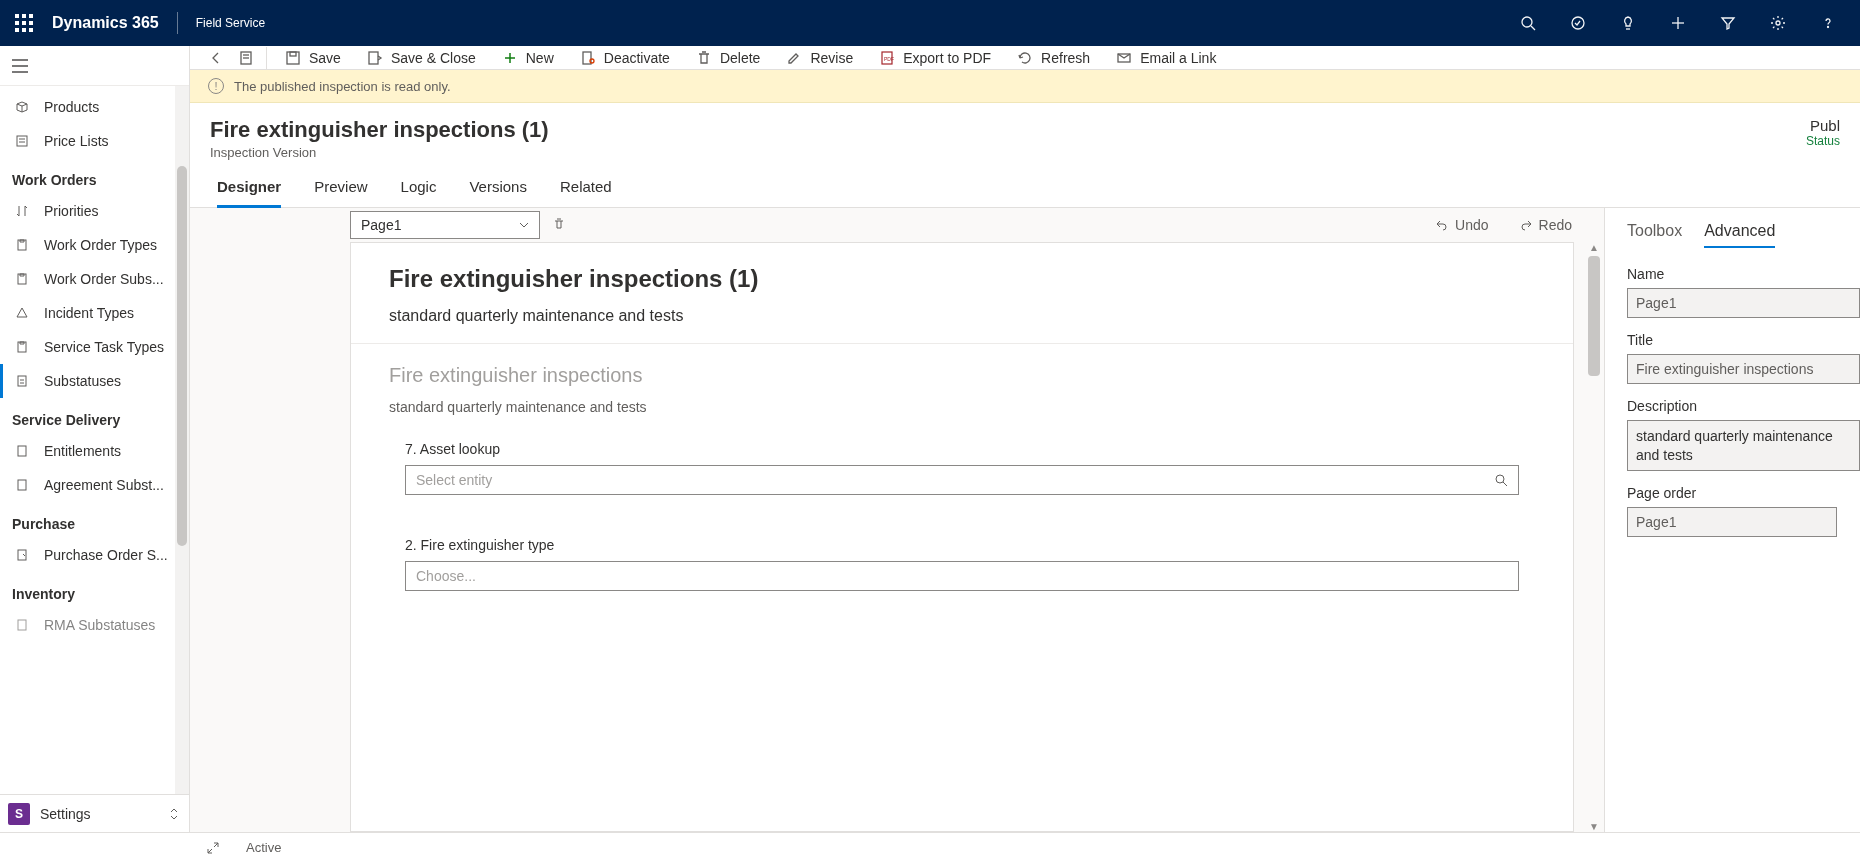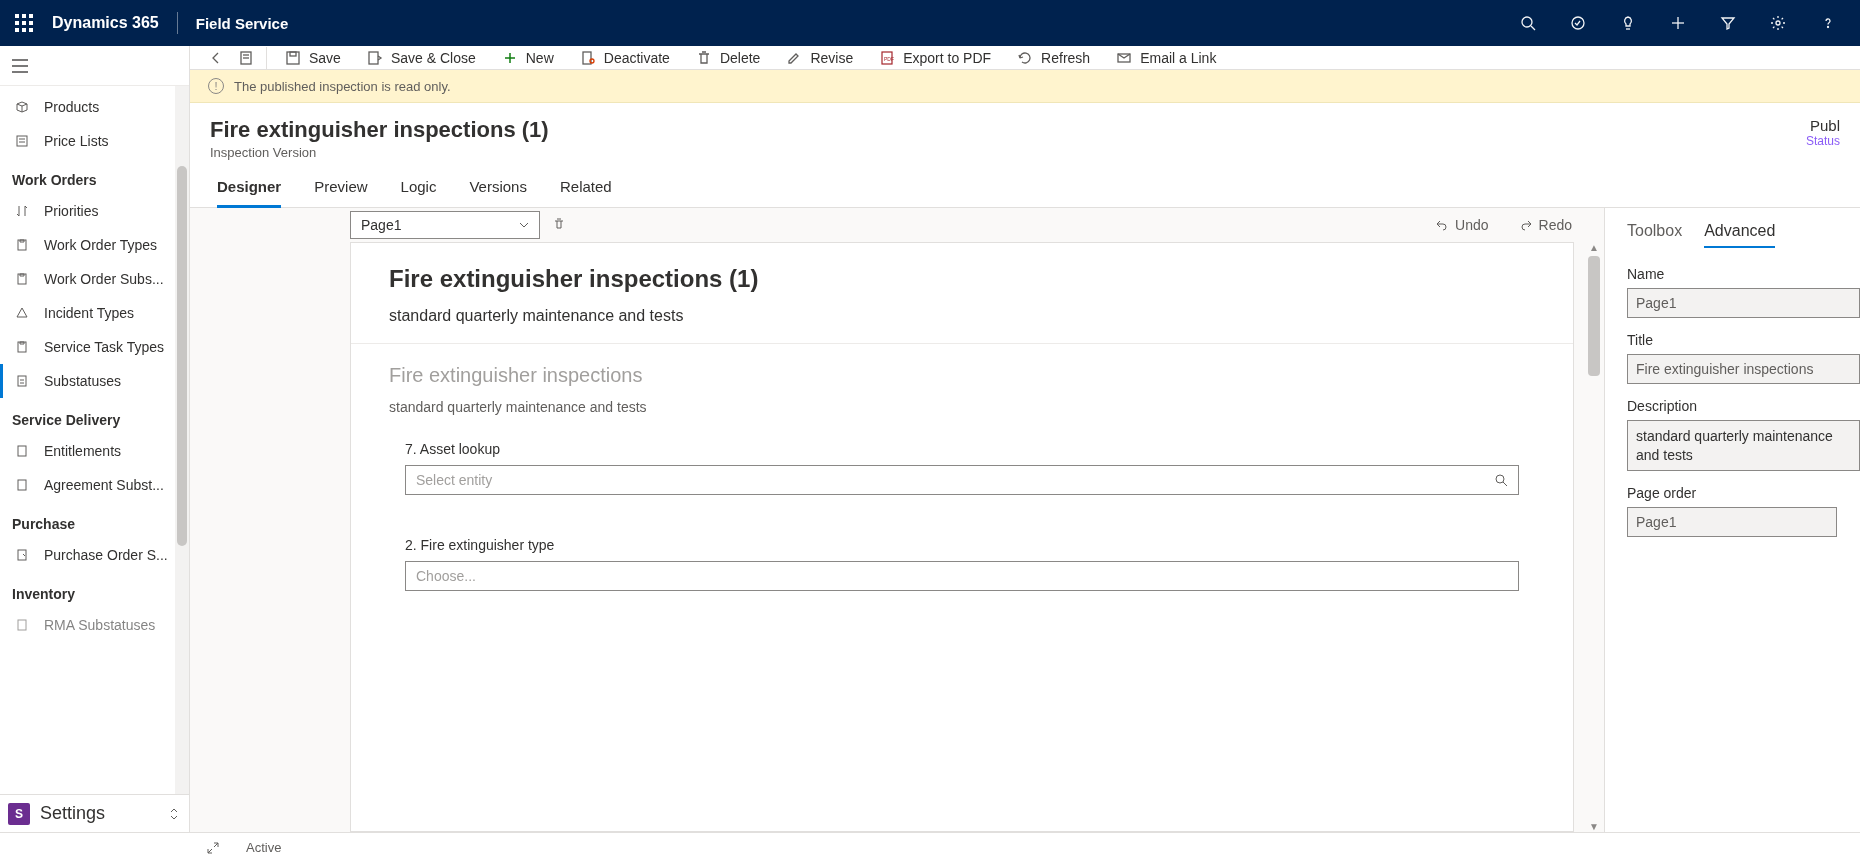--- a/index.html
+++ b/index.html
@@ -4,21 +4,21 @@
 <style>
 * { margin:0; padding:0; box-sizing:border-box; font-family:"Segoe UI",Arial,sans-serif; }
 body { width:1860px; height:862px; overflow:hidden; background:#fff; color:#323130; font-size:14px; }
 
 .topbar { height:46px; background:#00224e; color:#fff; display:flex; align-items:center; padding:0 8px; }
 .waffle { width:32px; height:32px; display:flex; align-items:center; justify-content:center; cursor:pointer; }
 .waffle-dots { display:grid; grid-template-columns:repeat(3,4px); grid-template-rows:repeat(3,4px); gap:3px; }
 .waffle-dots span { width:4px; height:4px; background:#fff; }
 .brand { font-size:16px; font-weight:600; margin-left:12px; }
 .vsep { width:1px; height:22px; background:rgba(255,255,255,0.4); margin:0 18px; }
-.app-name { font-size:15px;font-weight:bold; }
+.app-name { font-size:12px; }
 .topbar-spacer { flex:1; }
 .topbar-icons { display:flex; gap:30px; margin-right:14px; }
 .topbar-icons .ticon { width:20px; height:20px; cursor:pointer; opacity:0.95; display:flex; align-items:center; justify-content:center; }
 
 .layout { display:flex; height:calc(100% - 46px - 30px); }
 
 .sidebar { width:190px; border-right:1px solid #e1dfdd; background:#fff; position:relative; display:flex; flex-direction:column; }
 .sb-ham { height:40px; display:flex; align-items:center; padding-left:12px; border-bottom:1px solid #edebe9; }
 .sb-ham svg { cursor:pointer; }
 .sb-scroll { flex:1; overflow:hidden; position:relative; padding-top:4px; }
@@ -26,38 +26,38 @@
 .sb-item.active { background:#fff; border-left:3px solid #0078d4; padding-left:11px; font-weight:400; }
 .sb-item .sb-icon { width:16px; height:16px; flex-shrink:0; display:flex; align-items:center; justify-content:center; color:#605e5c; }
 .sb-group { padding:14px 0 6px 12px; font-weight:600; font-size:14px; color:#323130; }
 .sb-caret { position:absolute; right:-6px; width:12px; font-size:10px; color:#605e5c; cursor:pointer; }
 .sb-caret.top { top:0; }
 .sb-caret.bot { bottom:0; }
 .sb-vscroll { position:absolute; right:0; top:0; bottom:0; width:14px; background:#f3f2f1; }
 .sb-vscroll .thumb { position:absolute; left:2px; right:2px; top:80px; height:380px; background:#c8c6c4; border-radius:5px; }
 .sb-bottom { height:38px; border-top:1px solid #e1dfdd; display:flex; align-items:center; padding:0 10px 0 8px; gap:10px; cursor:pointer; }
 .sb-badge { width:22px; height:22px; background:#6b2d90; color:#fff; display:flex; align-items:center; justify-content:center; font-size:12px; font-weight:600; border-radius:2px; }
-.sb-settings { flex:1; font-size:18px; color:#323130; }
+.sb-settings { flex:1; font-size:14px; color:#323130; }
 
 .main { flex:1; display:flex; flex-direction:column; overflow:hidden; }
 .cmdbar { height:24px; border-bottom:1px solid #e1dfdd; display:flex; align-items:center; padding:0 12px; gap:2px; }
 .cmd { display:flex; align-items:center; gap:8px; padding:0 12px; height:32px; cursor:pointer; font-size:14px; color:#323130; }
 .cmd svg, .cmd .ci { width:16px; height:16px; }
 .cmd-sep { width:1px; height:22px; background:#e1dfdd; margin:0 4px; }
 
 .info-banner { background:#fff4ce; border-bottom:1px solid #f0e6b8; padding:8px 18px; display:flex; align-items:center; gap:10px; font-size:13px; color:#605e5c; }
 .info-banner .info-icon { width:16px; height:16px; border:1px solid #8a8886; border-radius:50%; display:flex; align-items:center; justify-content:center; font-size:11px; color:#8a8886; }
 
 .record-head { padding:14px 20px 0 20px; display:flex; align-items:flex-start; }
 .rh-left { flex:1; }
 .rh-title { font-size:22px; font-weight:600; color:#323130; line-height:1.2; }
 .rh-sub { font-size:13px; color:#605e5c; margin-top:2px; }
 .rh-right { text-align:right; }
 .rh-state { font-size:15px; color:#323130; }
-.rh-state-lbl { font-size:12px; color:#8b5cf6; }
+.rh-state-lbl { font-size:12px; color:#15803d; }
 
 .tabs { display:flex; gap:26px; padding:18px 20px 0 20px; border-bottom:1px solid #e1dfdd; }
 .tab { padding-bottom:10px; font-size:15px; color:#323130; cursor:pointer;margin-left:7px; }
 .tab.active { font-weight:600; border-bottom:3px solid #0078d4; margin-bottom:-1px; }
 
 .stage { flex:1; background:#faf9f8; display:flex; overflow:hidden; }
 
 .designer { flex:1; display:flex; flex-direction:column; overflow:hidden; border-right:1px solid #e1dfdd; }
 .dsg-toolbar { height:34px; display:flex; align-items:center; padding:0 0 0 160px; gap:12px; position:relative; background:#faf9f8; }
 .dsg-page { width:190px; height:28px; border:1px solid #8a8886; background:#fff; display:flex; align-items:center; padding:0 10px; justify-content:space-between; cursor:pointer; font-size:14px; }

